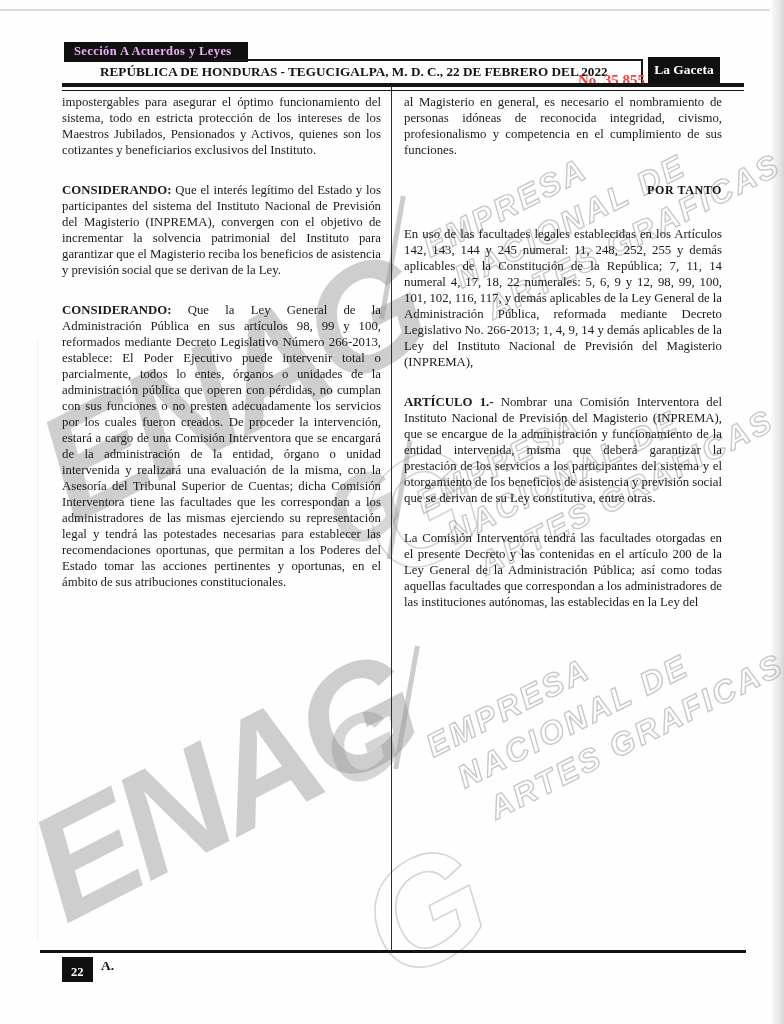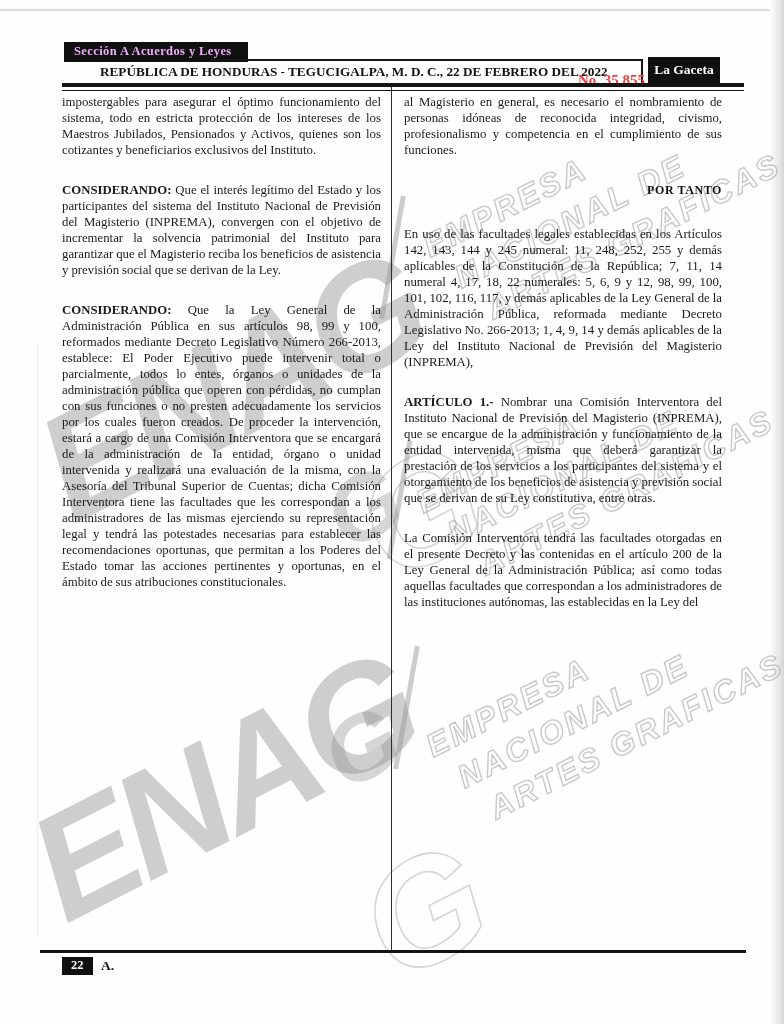--- a/index.html
+++ b/index.html
@@ -45,21 +45,21 @@
   .wm-empresa{font-size:32px;letter-spacing:3px;line-height:42px;
     color:rgba(255,255,255,0.05);-webkit-text-stroke:1.4px rgba(152,152,152,0.52);}
   .wm-empresa .l2{margin-left:14px;}
   .wm-empresa .l3{margin-left:28px;}
   .wm-bigg{font-size:150px;color:rgba(255,255,255,0.04);-webkit-text-stroke:1.6px rgba(165,165,165,0.45);}
   .wm-gfrag{font-size:92px;color:rgba(148,148,148,0.38);}
 
   
   .footer-rule{position:absolute;left:40px;top:950px;width:706px;height:0;border-top:3.5px solid #131313;z-index:5;}
   .page-badge{position:absolute;left:62px;top:957px;background:#101010;color:#fff;font-weight:bold;
-    font-size:12.5px;padding:1px 9px 2px 9px;z-index:5;}
+    font-size:12.5px;padding:8px 9px 2px 9px;z-index:5;}
   .section-letter{position:absolute;left:101px;top:958px;font-weight:bold;font-size:13.5px;color:#131313;z-index:5;}
 </style>
 </head>
 <body>
 
 <div class="page">
 
   <div class="top-scan-line"></div>
   <div class="left-scan-line"></div>
   <div class="right-edge-shadow"></div>

